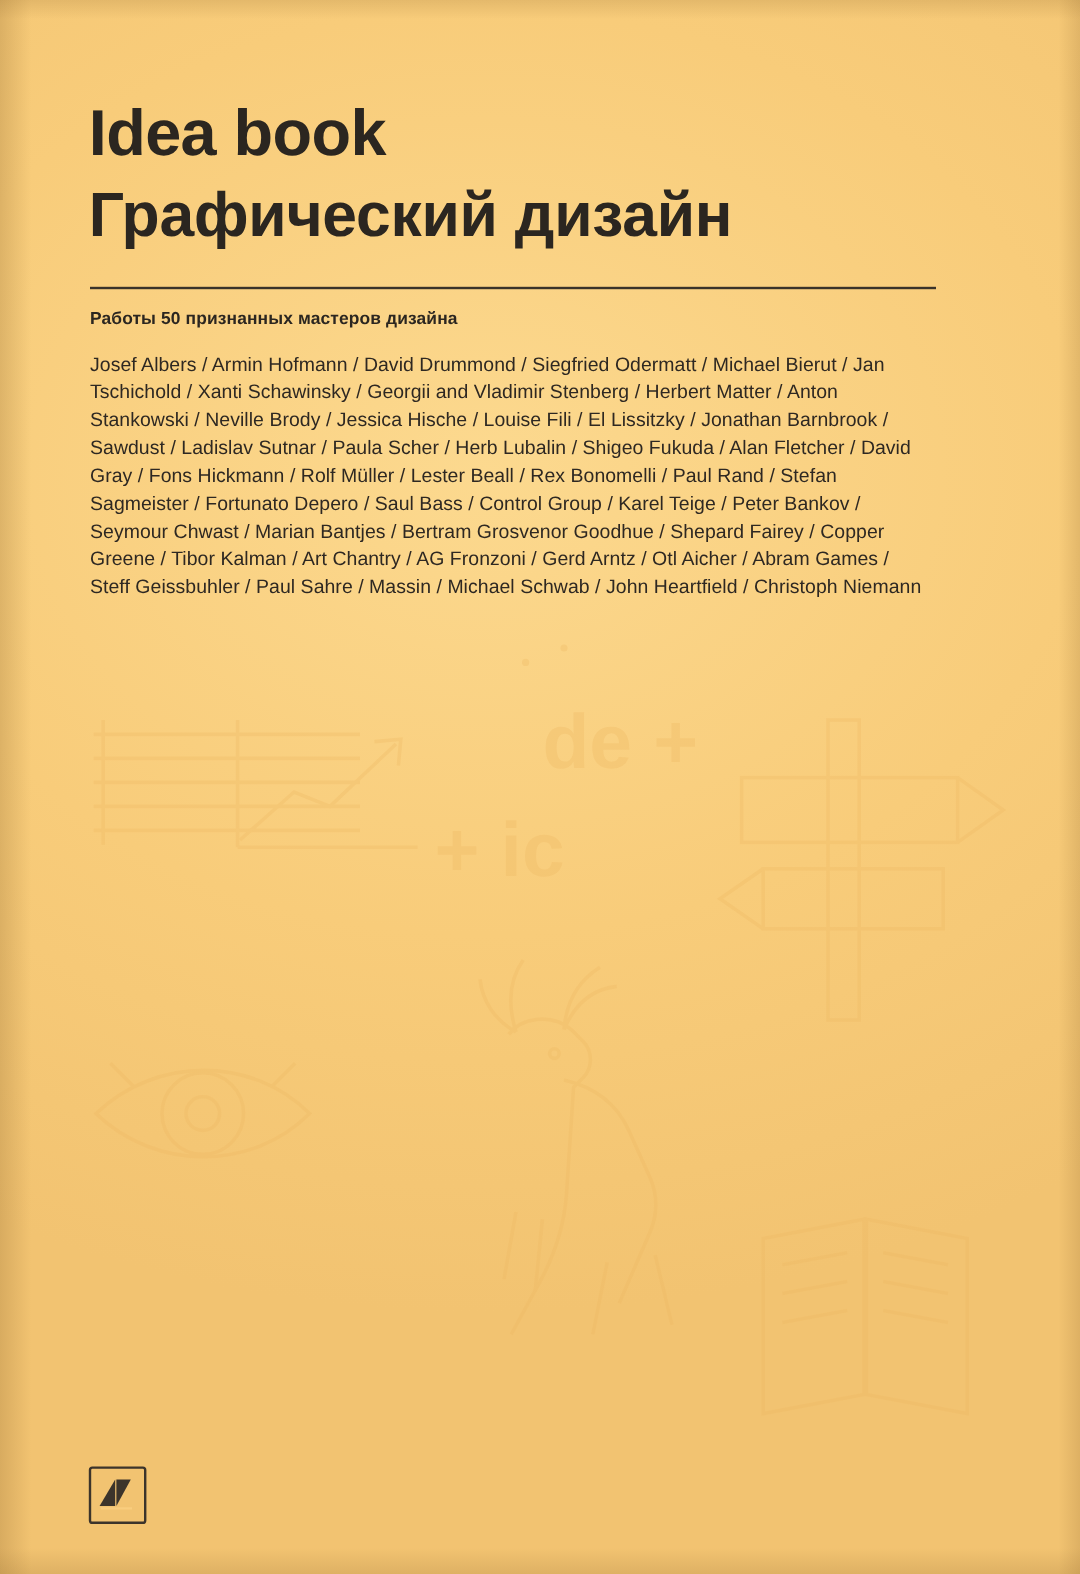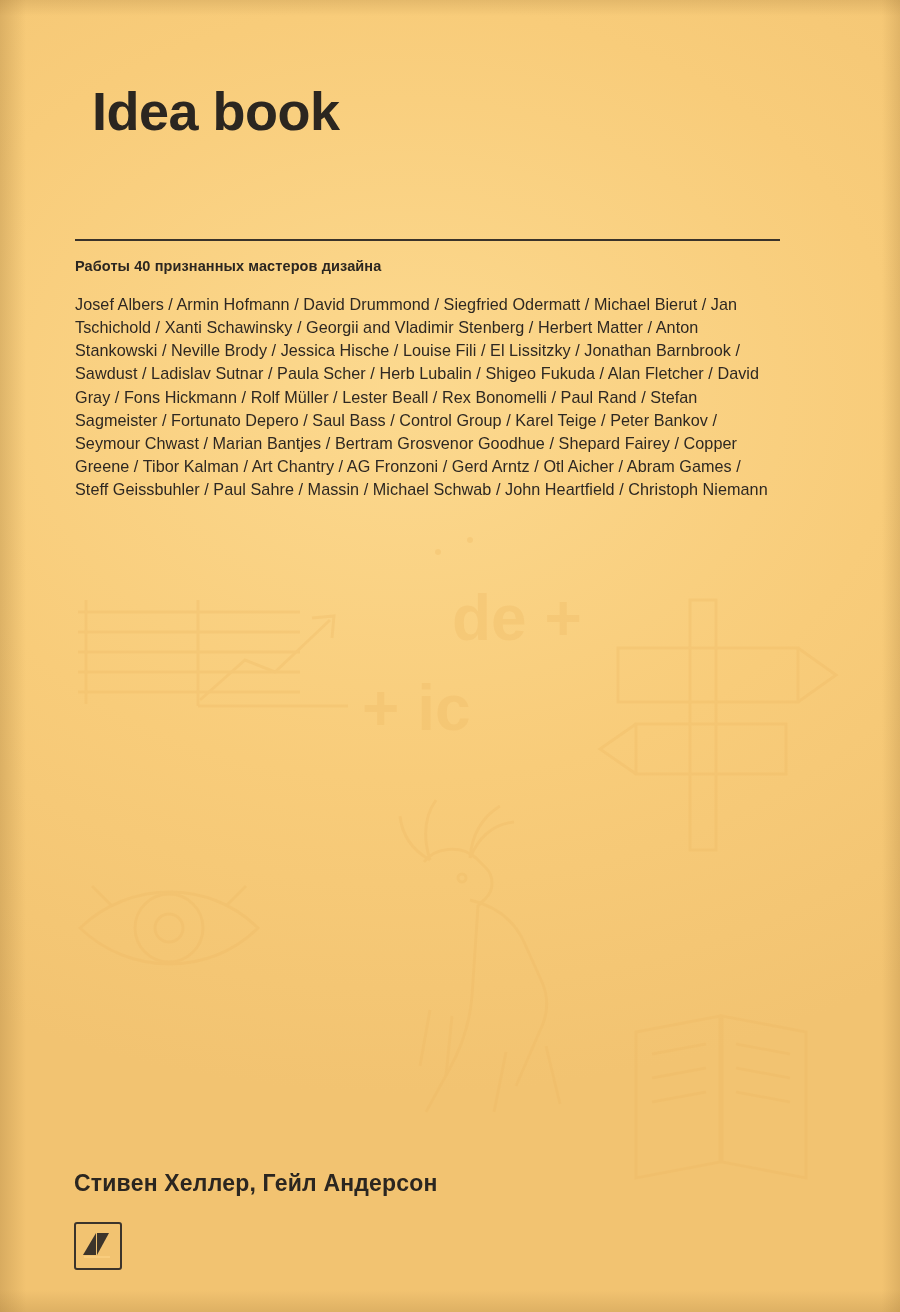--- a/index.html
+++ b/index.html
@@ -55,21 +55,20 @@
 
   .title-en {
     position: absolute;
     top: 84px;
     left: 0;
     font-size: 54px;
     font-weight: bold;
     color: #2b2620;
     letter-spacing: -0.5px;
     line-height: 1;
-    margin-left: 18px;
   }
   .title-ru {
     position: absolute;
     top: 152px;
     left: 0;
     font-size: 52px;
     font-weight: bold;
     color: #2b2620;
     letter-spacing: -0.2px;
     line-height: 1.1;
@@ -187,25 +186,25 @@
     <g fill="#eeb863" opacity="0.95">
       <text class="wm-text" x="452" y="640" font-size="64">de +</text>
       <text class="wm-text" x="362" y="730" font-size="64">+ ic</text>
       <circle cx="438" cy="552" r="3"></circle>
       <circle cx="470" cy="540" r="3"></circle>
     </g>
   </svg>
 
   <div class="content">
     <div class="title-en">Idea book</div>
+    <div class="title-ru">Графический дизайн</div>
     <div class="rule"></div>
-    <div class="subtitle">Работы 40 признанных мастеров дизайна</div>
+    <div class="subtitle">Работы 50 признанных мастеров дизайна</div>
     <div class="names">Josef Albers / Armin Hofmann / David Drummond / Siegfried Odermatt / Michael Bierut / Jan Tschichold / Xanti Schawinsky / Georgii and Vladimir Stenberg / Herbert Matter / Anton Stankowski / Neville Brody / Jessica Hische / Louise Fili / El Lissitzky / Jonathan Barnbrook / Sawdust / Ladislav Sutnar / Paula Scher / Herb Lubalin / Shigeo Fukuda / Alan Fletcher / David Gray / Fons Hickmann / Rolf Müller / Lester Beall / Rex Bonomelli / Paul Rand / Stefan Sagmeister / Fortunato Depero / Saul Bass / Control Group / Karel Teige / Peter Bankov / Seymour Chwast / Marian Bantjes / Bertram Grosvenor Goodhue / Shepard Fairey / Copper Greene / Tibor Kalman / Art Chantry / AG Fronzoni / Gerd Arntz / Otl Aicher / Abram Games / Steff Geissbuhler / Paul Sahre / Massin / Michael Schwab / John Heartfield / Christoph Niemann</div>
 
-    <div class="authors">Стивен Хеллер, Гейл Андерсон</div>
 
     <div class="publisher-logo">
       <svg width="40" height="40" viewBox="0 0 40 40" xmlns="http://www.w3.org/2000/svg">
         <path d="M7 31 L20 9 L20 31 Z" fill="#3c342b"></path>
         <path d="M21 9 L33 9 L21 31 Z" fill="#3c342b"></path>
         <path d="M8 33 L34 33" stroke="#f9cd7e" stroke-width="2"></path>
       </svg>
     </div>
   </div>
 

